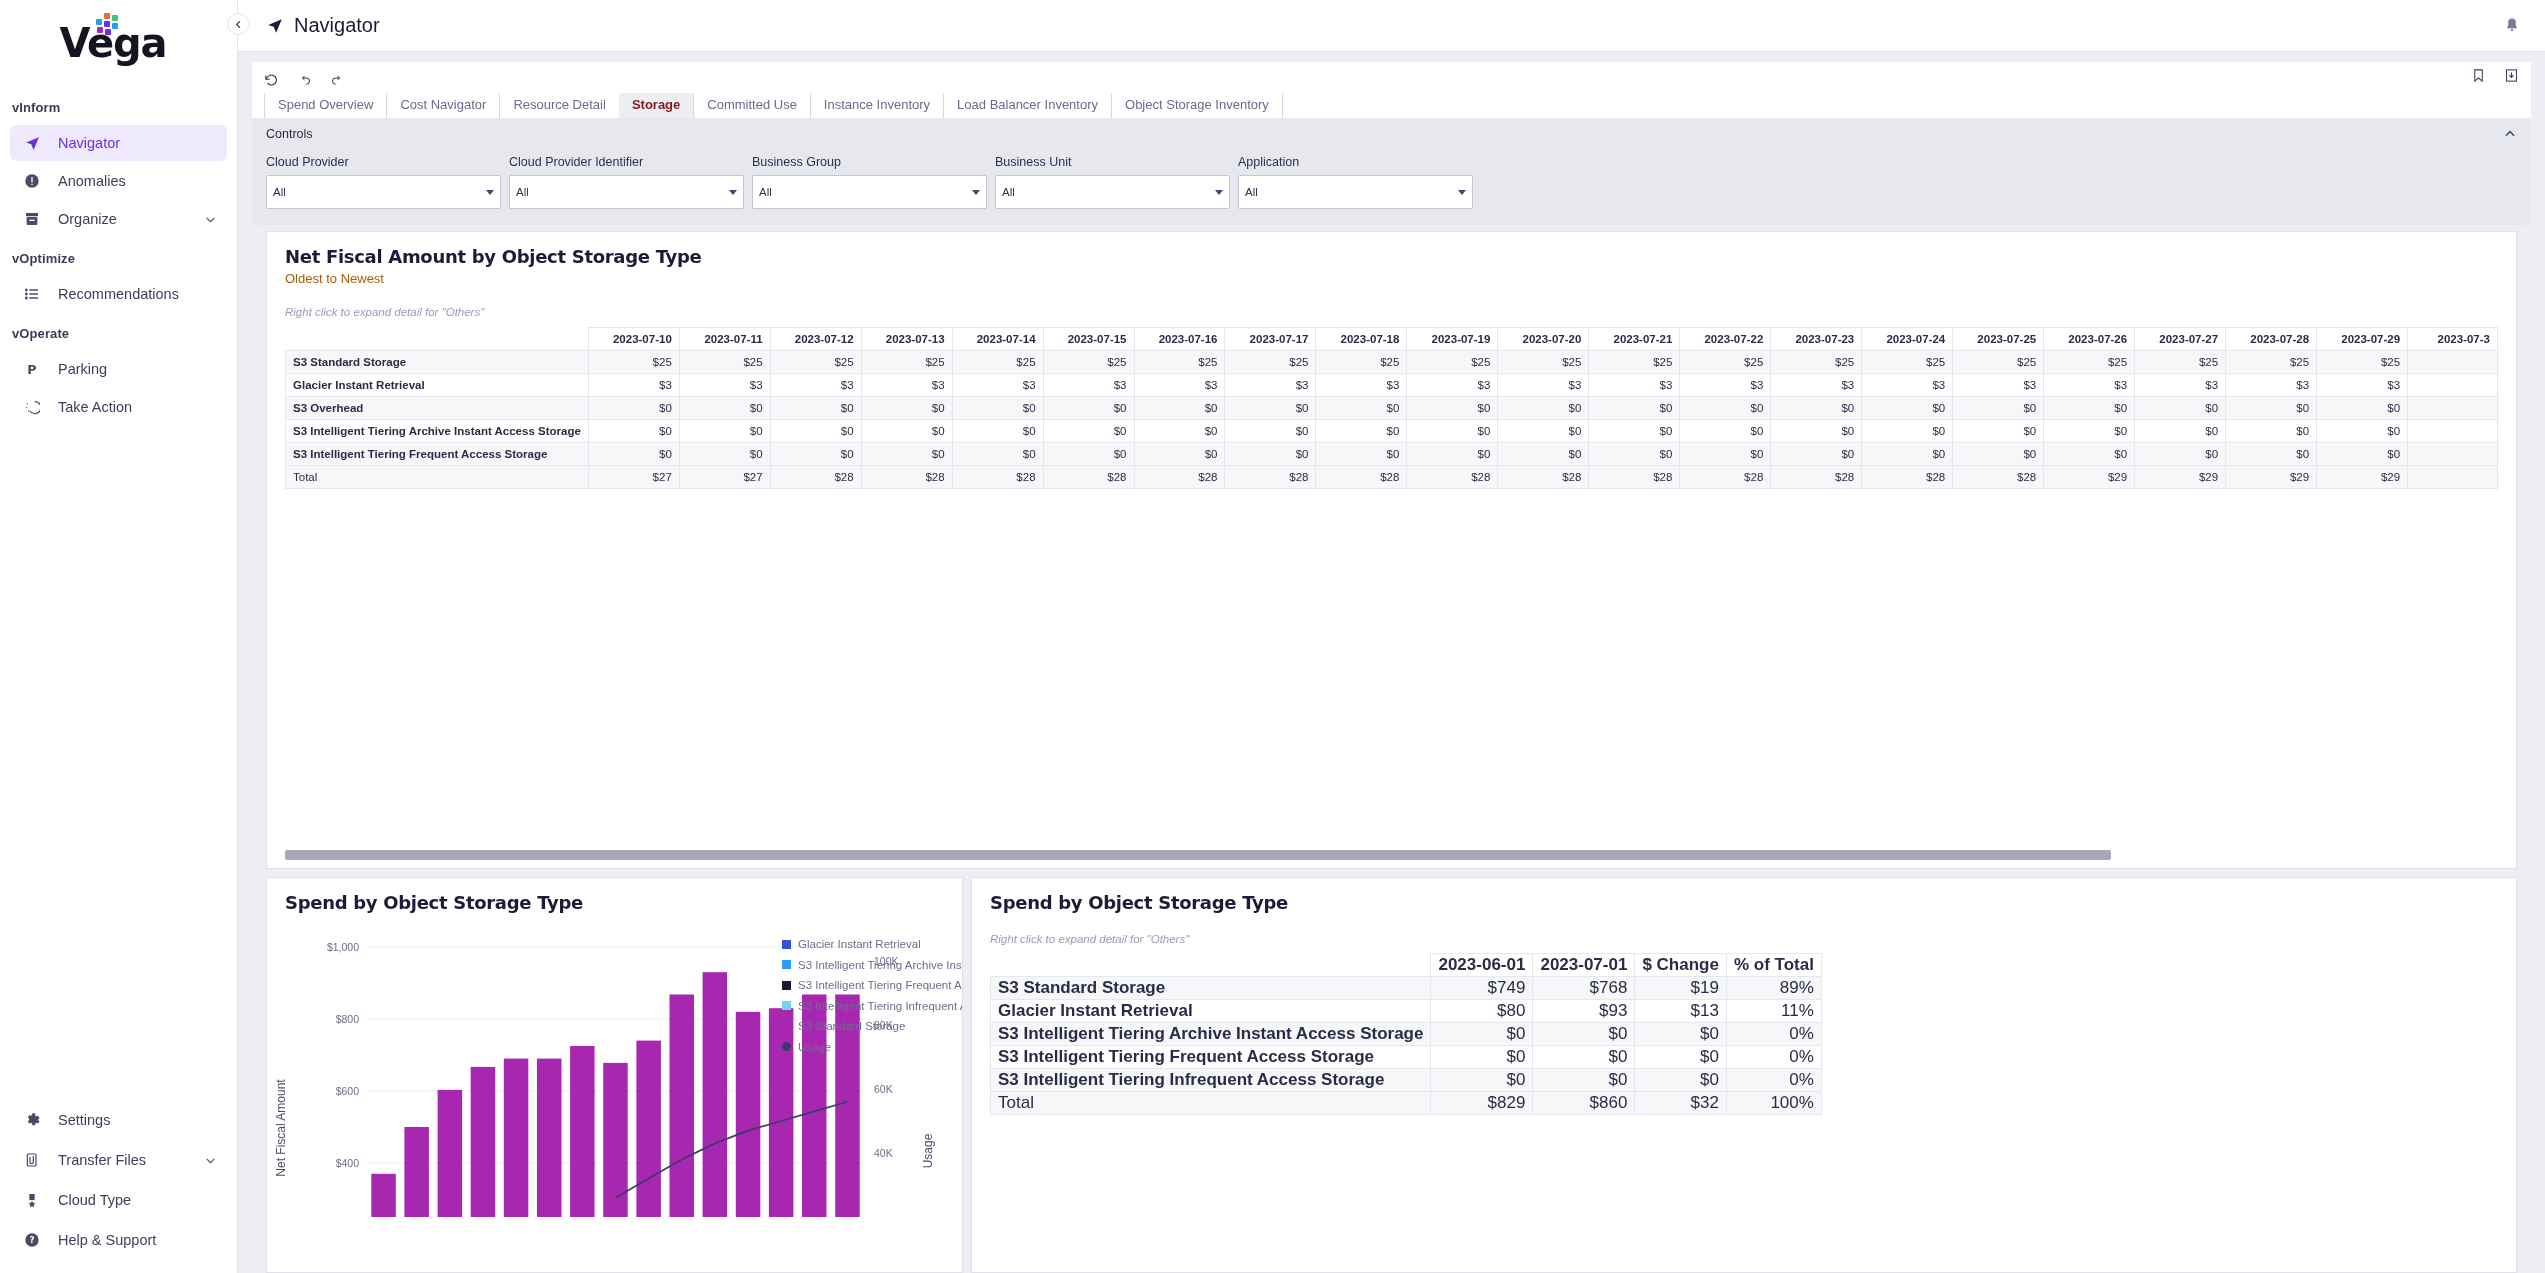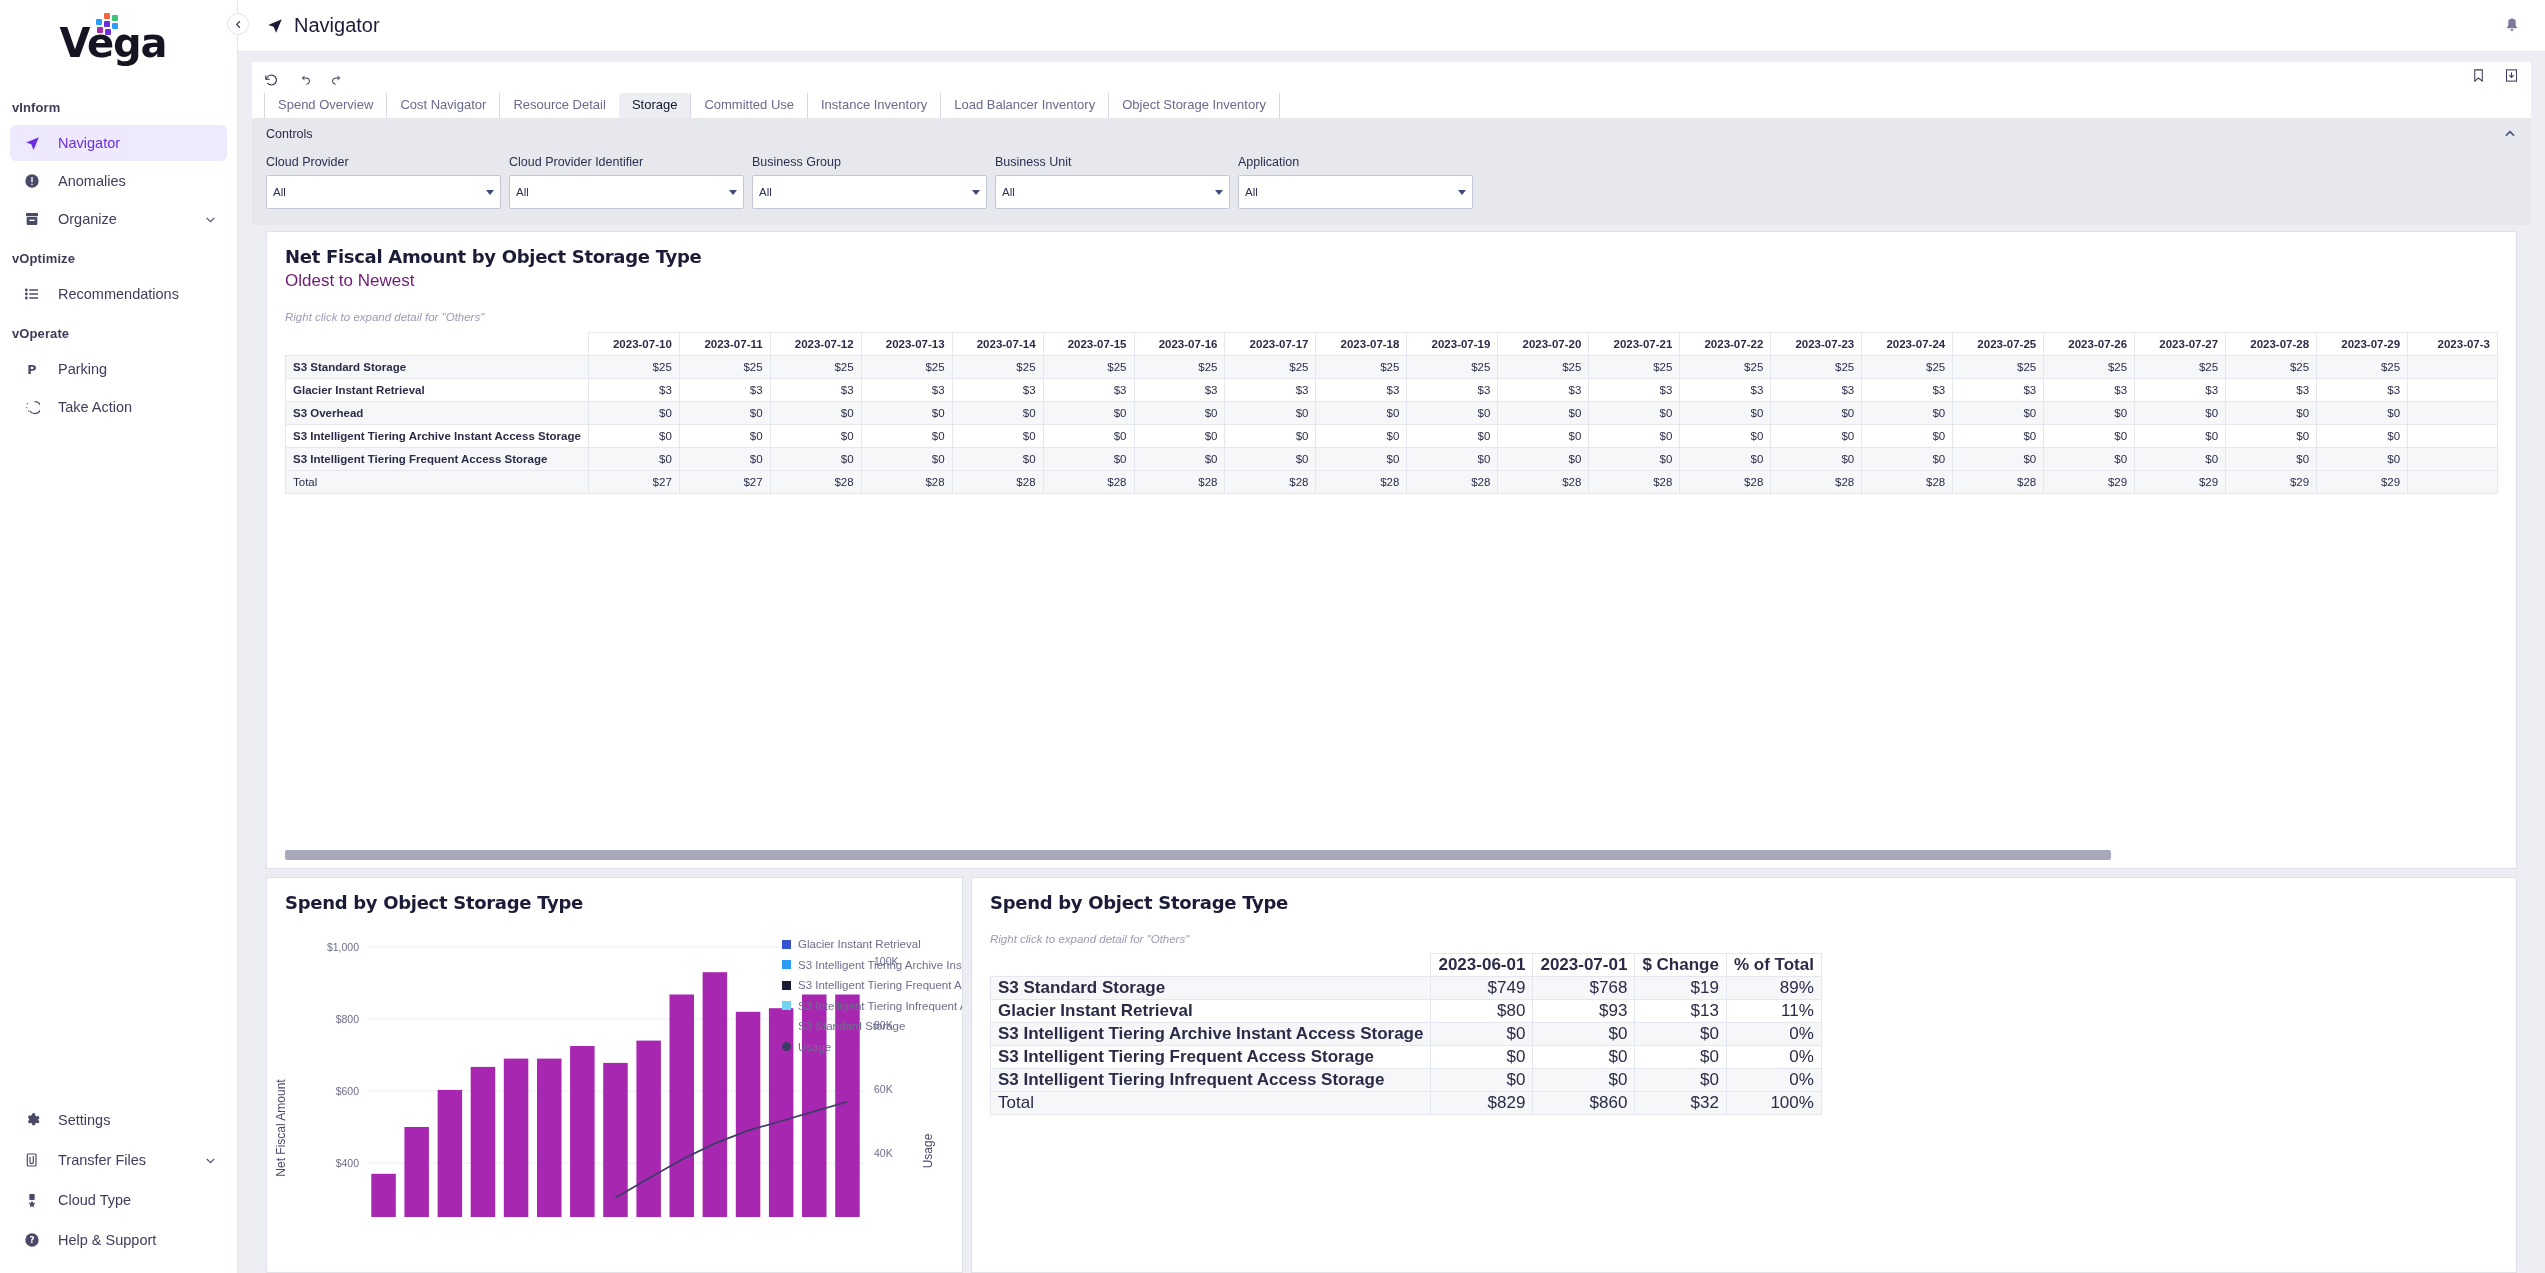--- a/index.html
+++ b/index.html
@@ -77,21 +77,21 @@
   .tb-ico { color: #2b2b48; margin-right: 18px; cursor: pointer; display: flex; }
   .tb-right { position: absolute; right: 12px; top: 6px; display: flex; gap: 18px; }
   .tb-right .tb-ico { margin-right: 0; color: #3c3c5a; }
 
   .tabs { display: flex; align-items: flex-end; padding-left: 12px; height: 26px; }
   .tab {
     font-size: 13px; color: #6a6a8c; padding: 5px 13px 6px 13px;
     border-left: 1px solid #d6d9e2; cursor: pointer; white-space: nowrap; line-height: 14px;
   }
   .tab.active {
-    background: #eceef3; color: #0f172a; font-weight: 400;
+    background: #eceef3; color: #7f1d1d; font-weight: 700;
     border-left: none; border-radius: 3px 3px 0 0;
   }
   .tab.sep-end { border-right: 1px solid #d6d9e2; }
 
   
   .controls {
     background: #e6e8ee; padding: 9px 14px 16px 14px; position: relative;
   }
   .controls-title { font-size: 12.5px; color: #2b2b48; margin-bottom: 14px; }
   .controls-chev { position: absolute; right: 14px; top: 9px; color: #3c4a7a; cursor: pointer; }
@@ -107,21 +107,21 @@
 
   .panels { flex: 1; overflow: hidden; background: #eceef3; padding: 6px 0 0 0; display: flex; flex-direction: column; }
 
   
   .panel-top {
     background: #fff; border: 1px solid #dfe2e9; margin: 0 14px;
     height: 638px; position: relative; display: flex; flex-direction: column; overflow: hidden;
   }
   .panel-head { padding: 14px 0 0 18px; }
   .panel-title { font-size: 18px; font-weight: 700; color: #1c1c38; font-family: "DejaVu Sans", sans-serif; letter-spacing: -0.3px; }
-  .panel-sub { font-size: 17px; color: #701a75; margin-top: 4px; }
+  .panel-sub { font-size: 13px; color: #a16207; margin-top: 4px; }
   .panel-note { font-size: 11.5px; color: #9a9ab5; font-style: italic; margin-top: 20px; }
 
   .table-scroll { flex: 1; overflow: hidden; padding: 9px 18px 0 18px; position: relative; }
   table.grid { border-collapse: collapse; table-layout: fixed; }
   table.grid th, table.grid td {
     font-size: 11.5px; color: #2b2b48; border: 1px solid #e4e7ee;
     height: 23px; padding: 0 7px; white-space: nowrap; overflow: hidden;
   }
   table.grid th { font-weight: 700; text-align: right; vertical-align: middle; background: #fff; }
   table.grid th.corner { border: none; background: #fff; }

